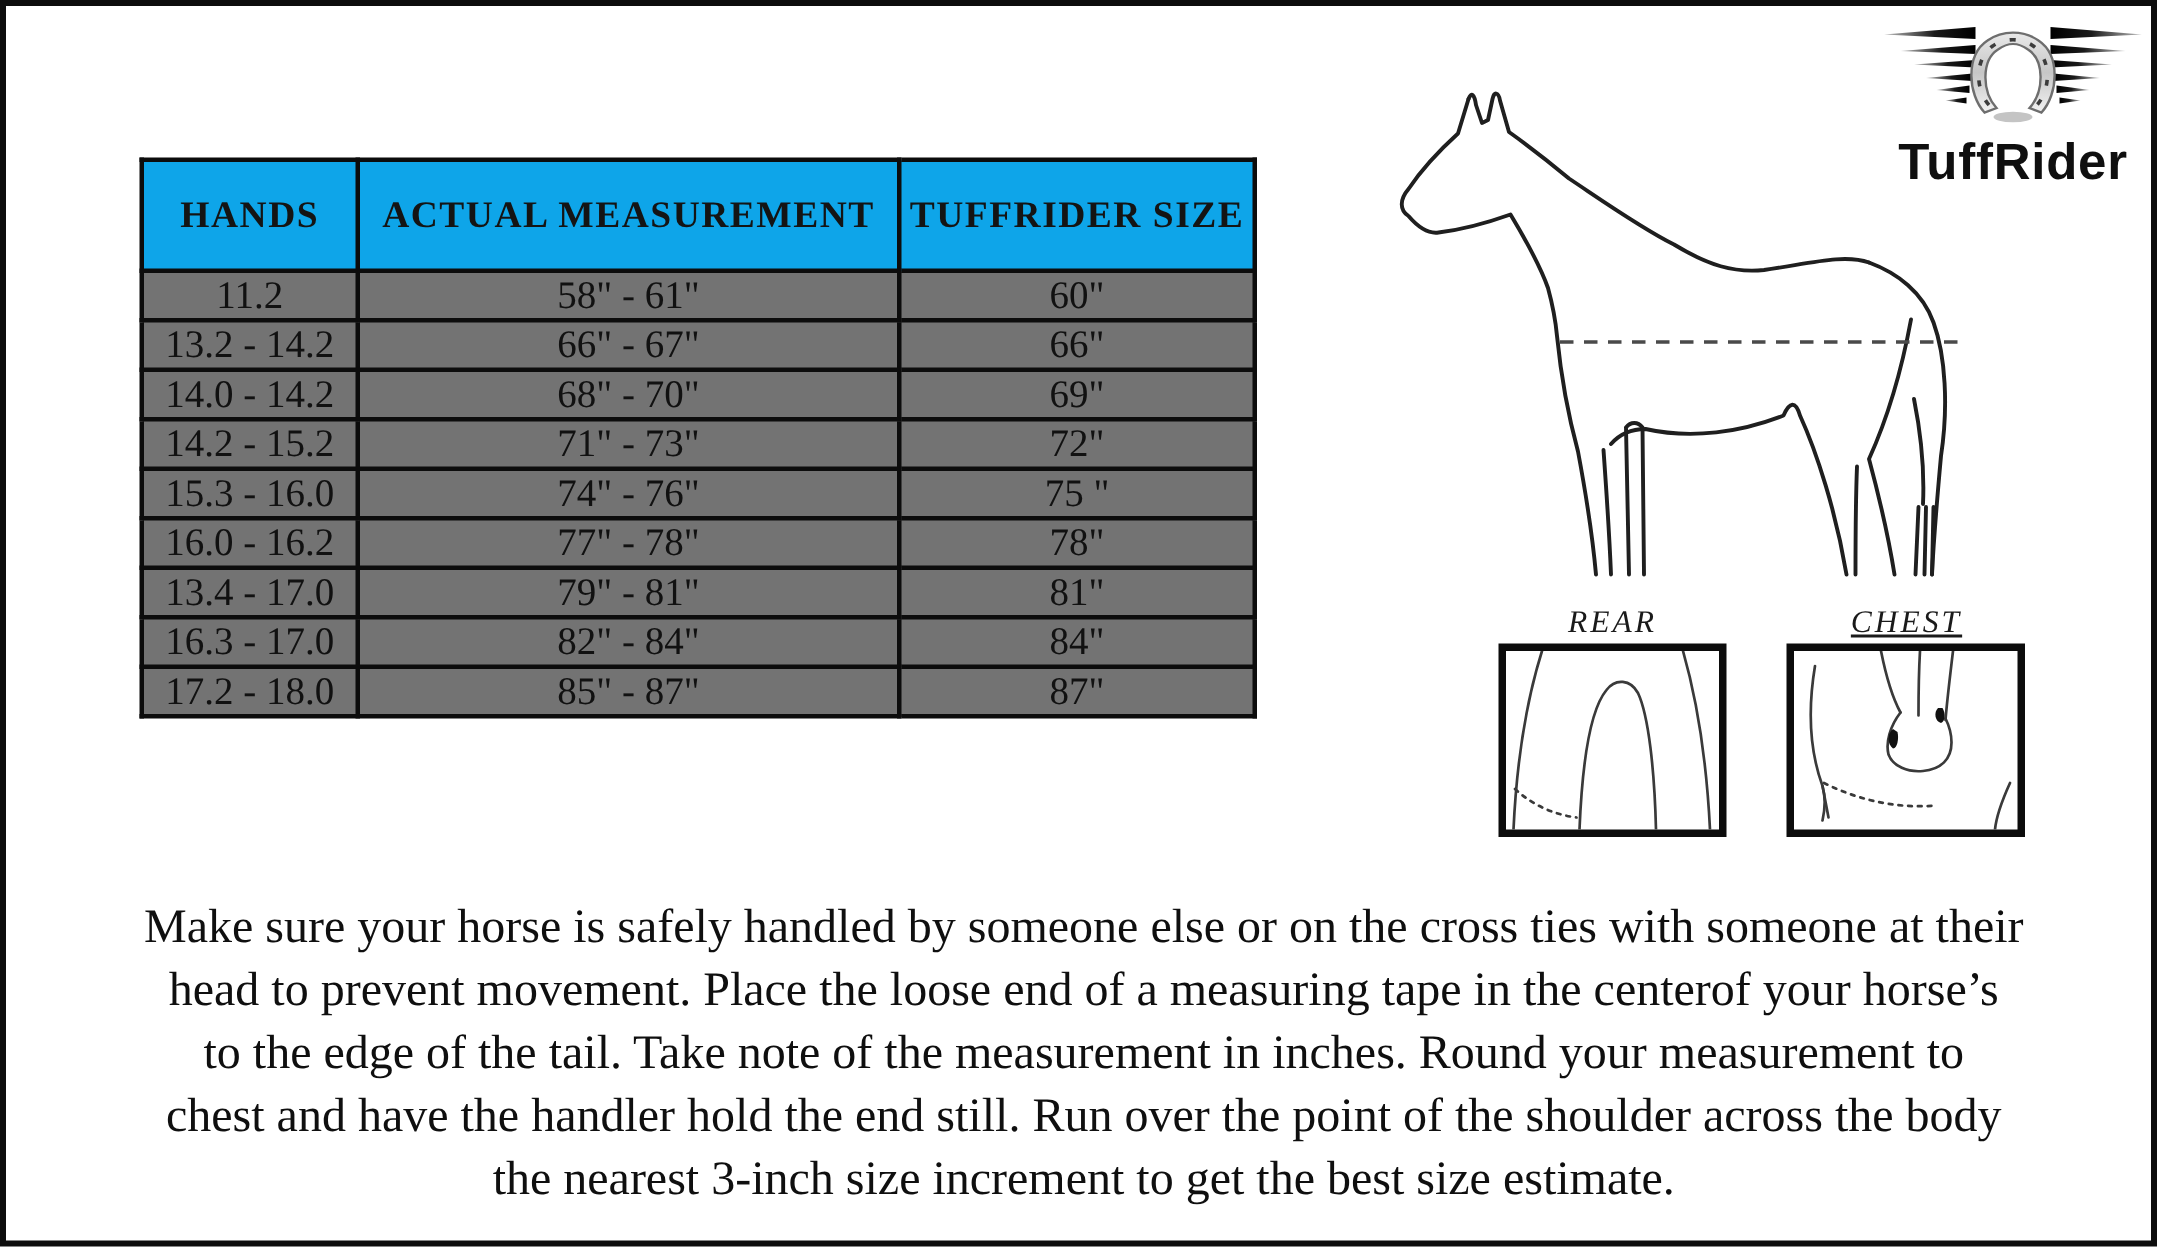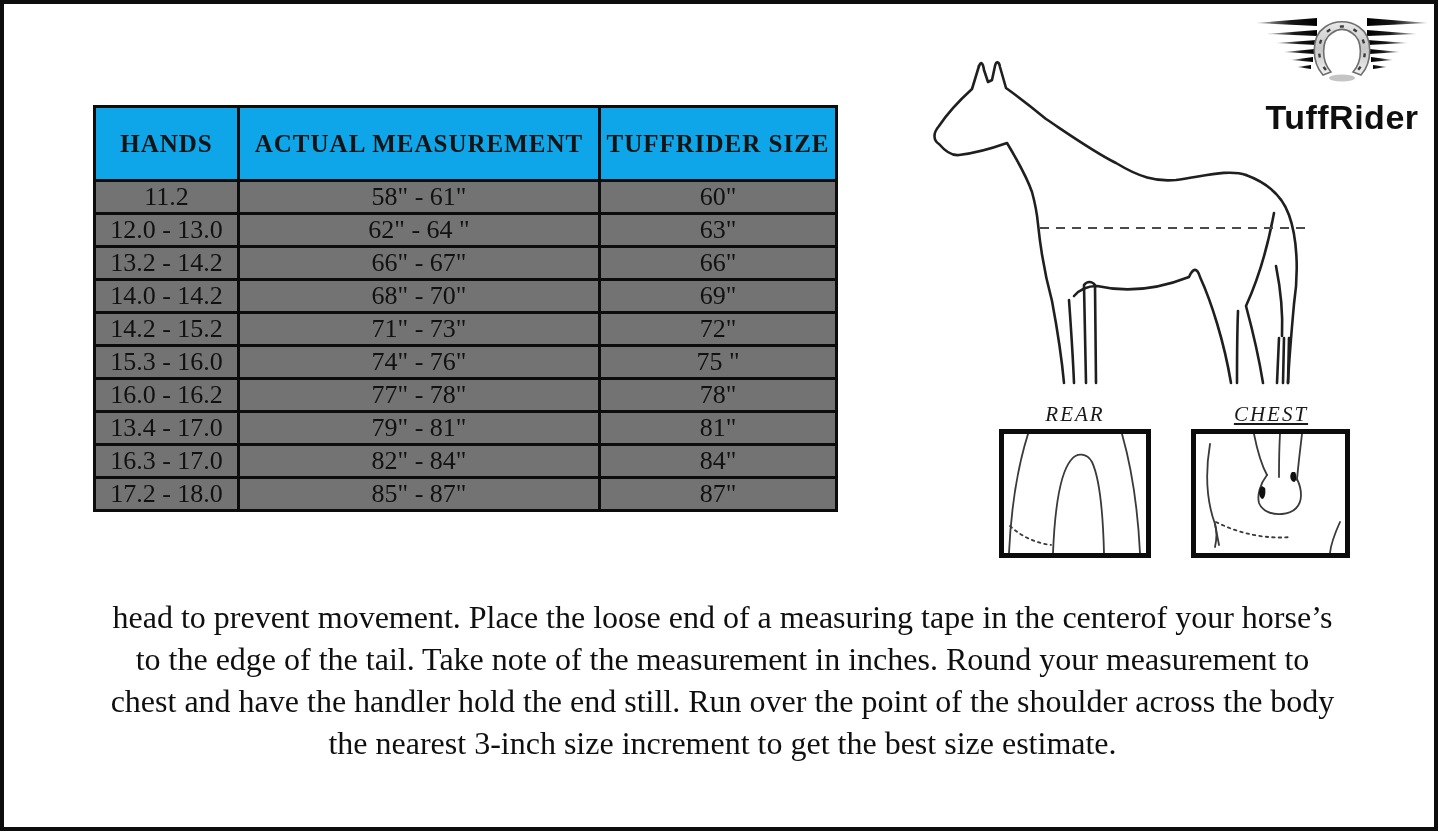--- a/index.html
+++ b/index.html
@@ -48,21 +48,21 @@
   
   .horse-svg{position:absolute;left:893px;top:36px;}
   
   .logo{position:absolute;left:1254px;top:14px;width:176px;text-align:center;}
   .logo .brand{
     font-family:"Liberation Sans", sans-serif;
     font-weight:bold;
     font-size:34px;
     letter-spacing:0.5px;
     color:#0f0f0f;
-    margin-top:12px;
+    margin-top:2px;
   }
   
   .view-label{
     position:absolute;
     font-style:italic;
     font-size:21px;
     letter-spacing:2px;
     color:#1a1a1a;
     text-align:center;
     width:160px;
@@ -97,25 +97,20 @@
       <th class="col-hands">HANDS</th>
       <th class="col-meas">ACTUAL MEASUREMENT</th>
       <th class="col-size">TUFFRIDER SIZE</th>
     </tr>
   </thead>
   <tbody>
     <tr>
         <td>11.2</td>
         <td>58" - 61"</td>
         <td>60"</td>
-      </tr>
-    <tr>
-        <td>12.0 - 13.0</td>
-        <td>62" - 64 "</td>
-        <td>63"</td>
       </tr>
     <tr>
         <td>13.2 - 14.2</td>
         <td>66" - 67"</td>
         <td>66"</td>
       </tr>
     <tr>
         <td>14.0 - 14.2</td>
         <td>68" - 70"</td>
         <td>69"</td>
@@ -285,17 +280,18 @@
 
       <path d="M 144 88 C 139 99 135 109 134 119"></path>
     </g>
 
     <path d="M 66 52 C 62 55 62 62 66 65 C 69 65 70 58 69 54 Z" fill="#111"></path>
     <path d="M 96 38 C 93 41 94 47 98 48 C 101 47 101 41 99 38 Z" fill="#111"></path>
   </svg>
 </div>
 
 <div class="instructions">
+  <div>Make sure your horse is safely handled by someone else or on the cross ties with someone at their</div>
   <div>head to prevent movement. Place the loose end of a measuring tape in the centerof your horse’s</div>
   <div>to the edge of the tail. Take note of the measurement in inches. Round your measurement to</div>
   <div>chest and have the handler hold the end still. Run over the point of the shoulder across the body</div>
   <div>the nearest 3-inch size increment to get the best size estimate.</div>
 </div>
 
 </body></html>

